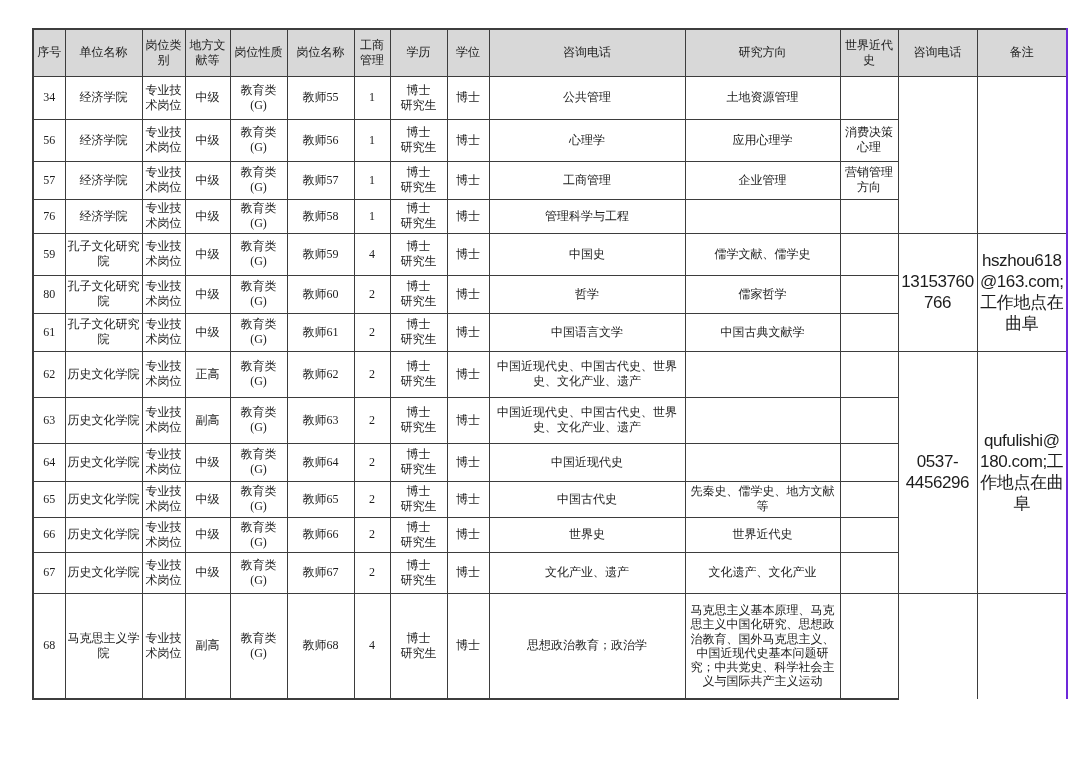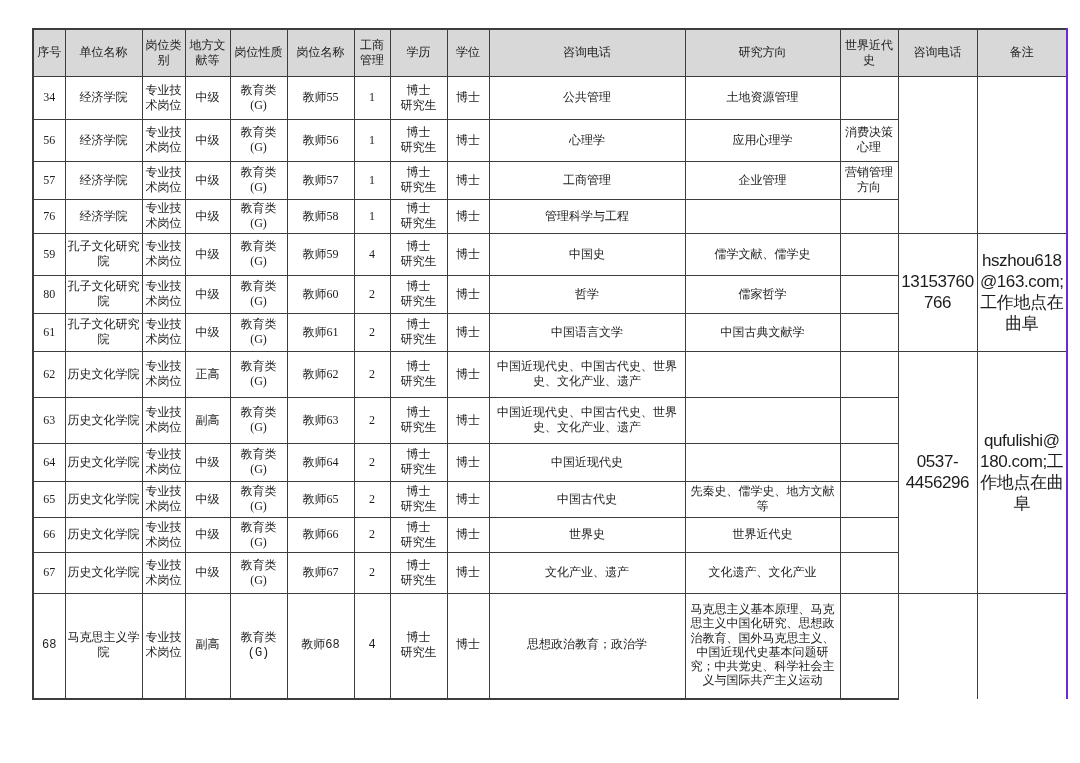--- a/index.html
+++ b/index.html
@@ -17,21 +17,21 @@
     text-align:center;vertical-align:middle;
     font-size:12px;font-weight:normal;
     padding:1px 2px;line-height:1.25;
     white-space:pre-line;overflow:hidden;
     word-break:break-word;
   }
   th{background:#d8d8d8;}
   .e-top{border-top:2px solid #3d3d3d;}
   .e-left{border-left:2px solid #3d3d3d;}
   .e-right{border-right:2px solid #6d28d9;}
-  .e-bottom{border-bottom:2px solid #3d3d3d;font-family:Liberation Mono, monospace;}
+  .e-bottom{border-bottom:2px solid #3d3d3d;}
   .open-bottom{border-bottom:none;}
   .mono{
     font-family:Liberation Sans, sans-serif;
     font-size:17px;letter-spacing:-0.4px;
   }
   .remark-cell{word-break:break-all;}
   .tight{line-height:1.18;}
 </style>
 </head>
 <body>

